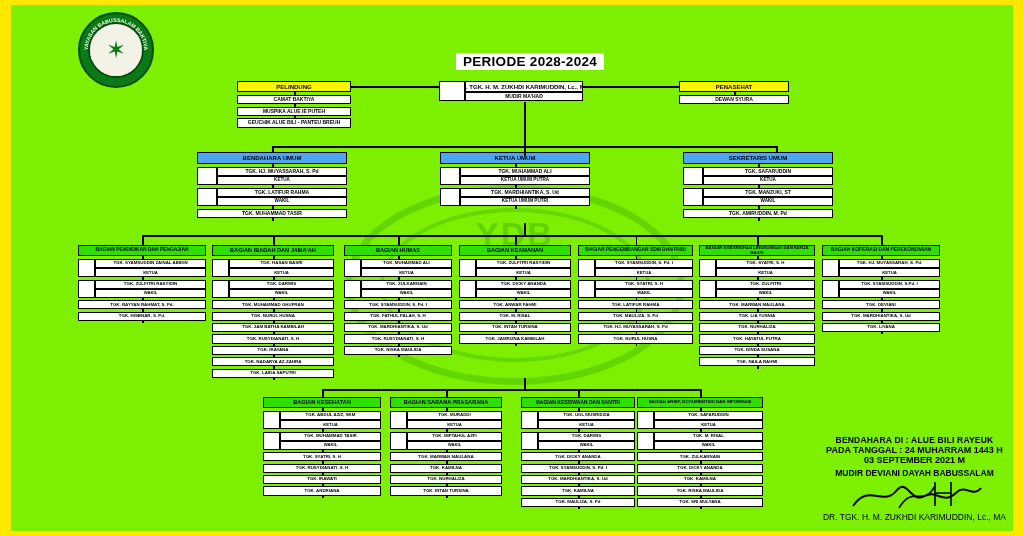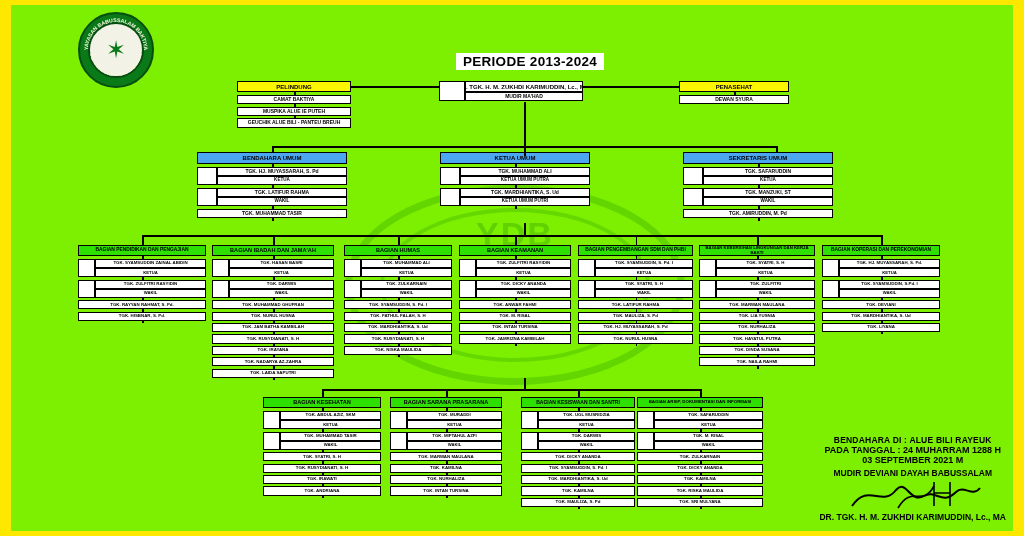--- a/index.html
+++ b/index.html
@@ -84,21 +84,21 @@
   .lnv{width:1.5px;}
   .lnh{height:1.5px;}
 
   
   .footer{position:absolute;right:18px;bottom:14px;text-align:center;color:#000;}
   .f1{font-weight:bold;font-size:8.5px;letter-spacing:.2px;white-space:nowrap;}
   .f2{font-weight:bold;font-size:9px;white-space:nowrap;}
   .f3{font-weight:bold;font-size:9px;white-space:nowrap;}
   .f4{font-weight:bold;font-size:8.5px;margin-top:3px;white-space:nowrap;}
   .sig{height:34px;position:relative;}
-  .f5{font-weight:bold;font-size:8.5px;white-space:nowrap;}
+  .f5{font-weight:normal;font-size:8.5px;white-space:nowrap;}
 </style>
 </head>
 <body>
 
 <div id="stage">
 
   <div class="frame-v left"></div>
   <div class="frame-v right"></div>
   <div class="frame-h top"></div>
   <div class="frame-h bot"></div>
@@ -114,21 +114,21 @@
       <defs>
         <path id="arcTop" d="M 8,36 A 28,28 0 0 1 64,36"></path>
         <path id="arcBot" d="M 10,36 A 26,26 0 0 0 62,36"></path>
       </defs>
       <text><textPath href="#arcTop" startOffset="50%" text-anchor="middle" id="ringTop">YAYASAN BABUSSALAM BAKTIYA</textPath></text>
       <text><textPath href="#arcBot" startOffset="50%" text-anchor="middle" id="ringBot">JL. TGK. CHIK AWE GEUTAH</textPath></text>
     </svg>
   </div>
 
   <div class="subtitle-wrap">
-    <span class="subtitle">PERIODE 2013-2024</span>
+    <span class="subtitle">PERIODE 2028-2024</span>
   </div>
 
   <div id="nodes">
       <div class="bx hdr hdr-yellow" style="left:237px;top:81px;width:114px;height:11px;font-size:6px;">PELINDUNG</div>
       <div class="bx cell" style="left:237px;top:95px;width:114px;height:9.2px;font-size:5px;">CAMAT BAKTIYA</div>
       <div class="bx cell" style="left:237px;top:106.7px;width:114px;height:9.2px;font-size:5px;">MUSPIKA ALUE IE PUTEH</div>
       <div class="bx cell" style="left:237px;top:118.4px;width:114px;height:9.2px;font-size:5px;">GEUCHIK ALUE BILI - PANTEU BREUH</div>
       <div class="bx cell" style="left:465px;top:81px;width:118px;height:11px;font-size:6px;">DR. TGK. H. M. ZUKHDI KARIMUDDIN, Lc., MA.</div>
       <div class="bx cell" style="left:465px;top:92px;width:118px;height:9.2px;font-size:5px;">MUDIR MA'HAD</div>
       <div class="bx cell" style="left:439px;top:81px;width:26px;height:20.2px;"></div>
@@ -401,21 +401,21 @@
       <div class="ln lnv" style="left:700px;top:450.00000000000006px;height:2.2px;"></div>
       <div class="ln lnv" style="left:700px;top:461.40000000000003px;height:2.2px;"></div>
       <div class="ln lnv" style="left:700px;top:472.8px;height:2.2px;"></div>
       <div class="ln lnv" style="left:700px;top:484.2px;height:2.2px;"></div>
       <div class="ln lnv" style="left:700px;top:495.59999999999997px;height:2.2px;"></div>
       <div class="ln lnv" style="left:700px;top:506.99999999999994px;height:2.2px;"></div>
     </div>
 
   <div class="footer">
     <div class="f1">BENDAHARA DI  :  ALUE BILI RAYEUK</div>
-    <div class="f2">PADA TANGGAL :  24 MUHARRAM 1288 H</div>
+    <div class="f2">PADA TANGGAL :  24 MUHARRAM 1443 H</div>
     <div class="f3">03 SEPTEMBER 2021 M</div>
     <div class="f4">MUDIR DEVIANI DAYAH BABUSSALAM</div>
     <div class="sig">
       <svg width="150" height="34" viewBox="0 0 150 34">
         <path d="M14 28 C 30 4, 44 30, 58 12 C 68 0, 72 26, 86 18 C 98 11, 104 28, 118 14 C 126 6, 134 20, 142 10" fill="none" stroke="#000" stroke-width="2"></path>
         <path d="M60 30 C 74 6, 84 30, 96 8" fill="none" stroke="#000" stroke-width="1.6"></path>
         <path d="M96 4 L 96 28 M 96 15 L 112 15 M 112 4 L 112 28" fill="none" stroke="#000" stroke-width="1.6"></path>
       </svg>
     </div>
     <div class="f5">DR. TGK. H. M. ZUKHDI KARIMUDDIN, Lc., MA</div>

